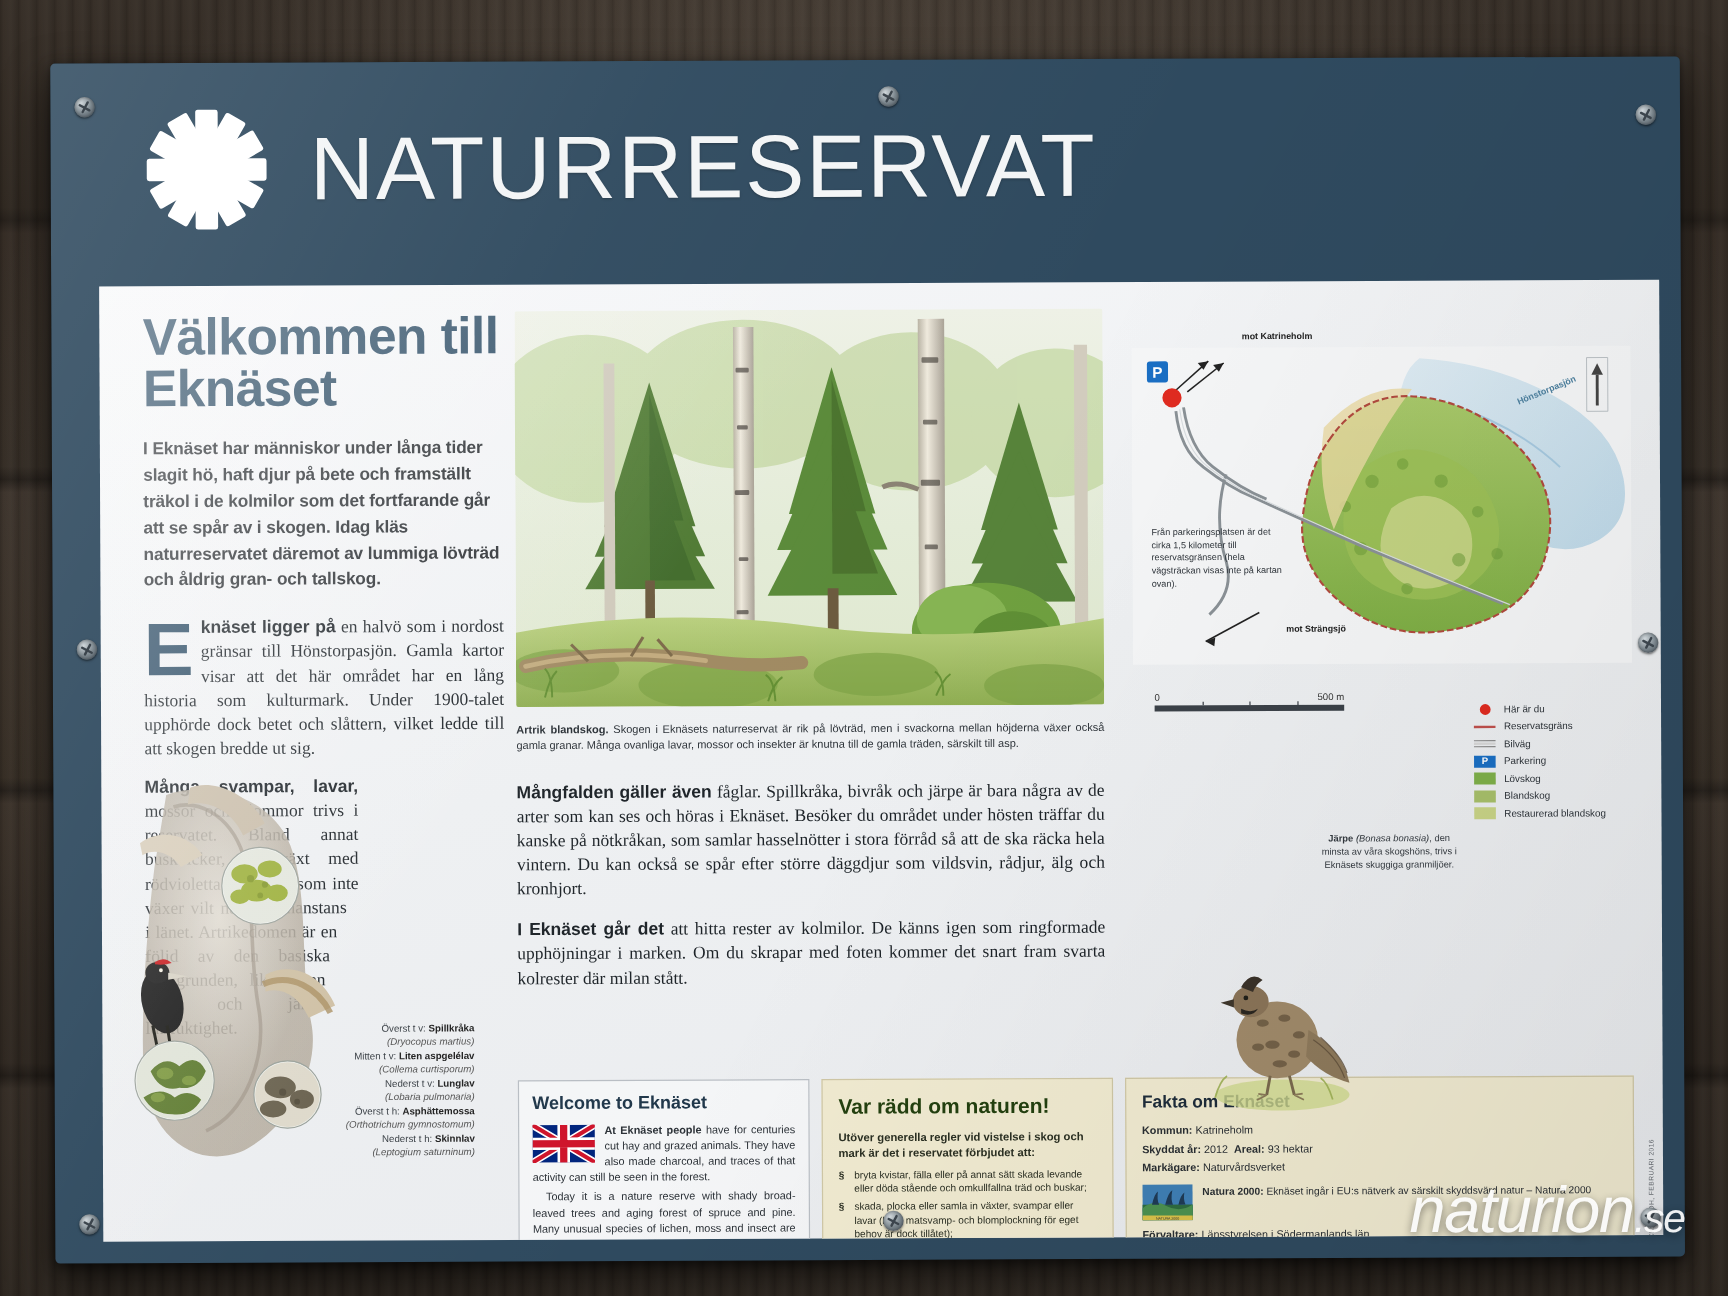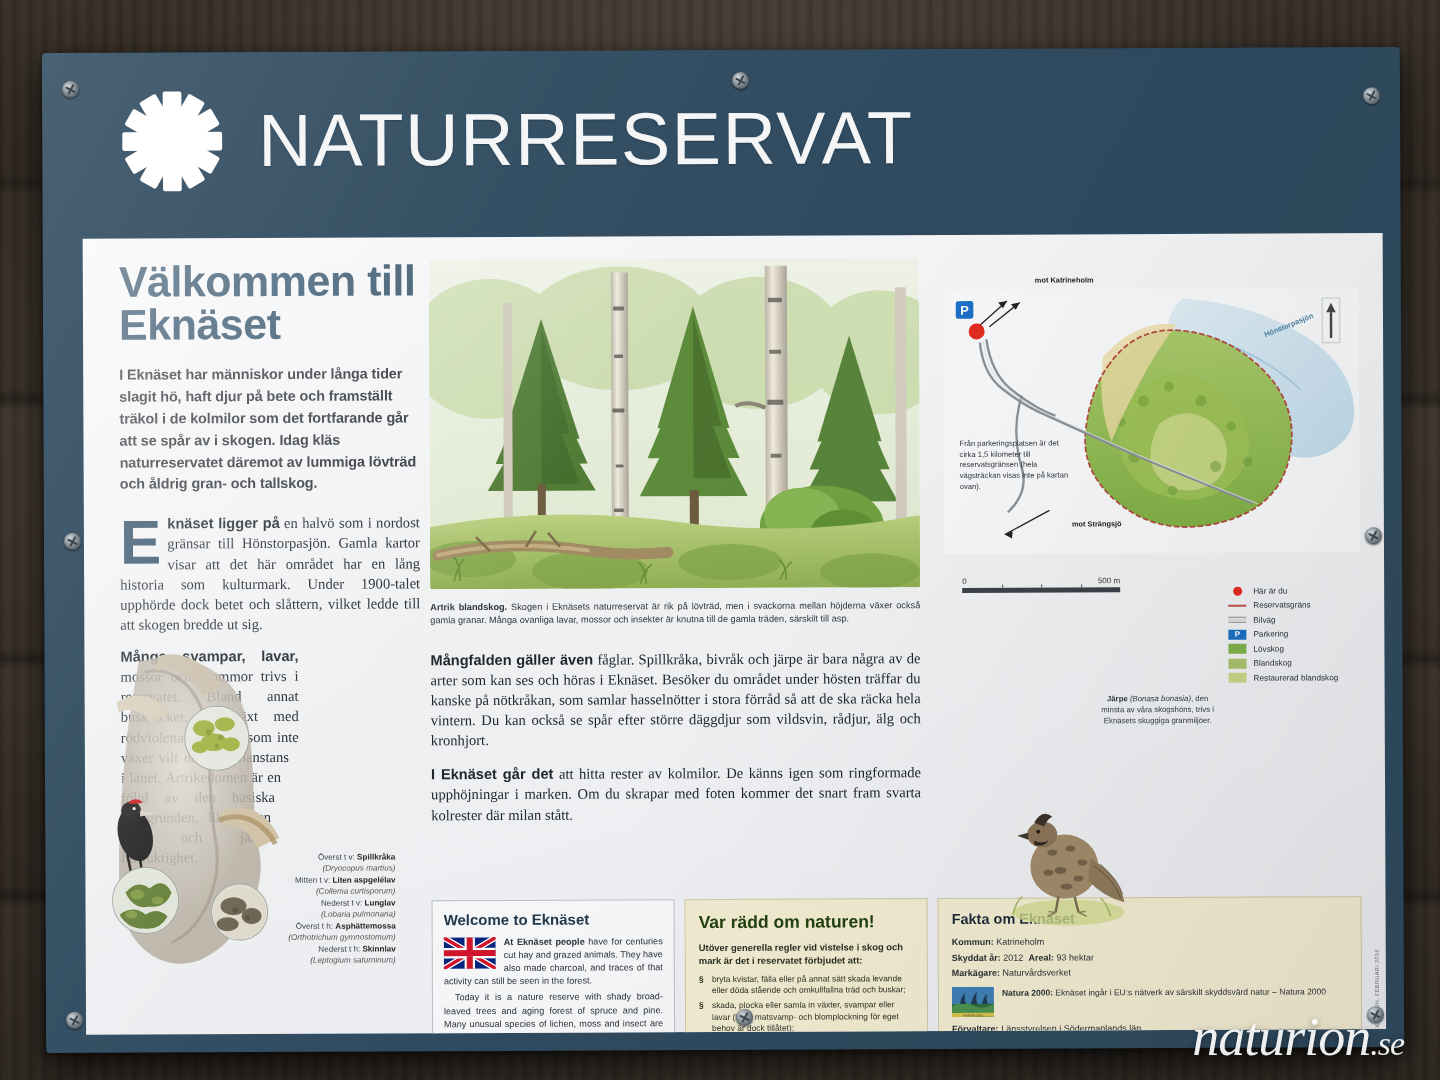--- a/index.html
+++ b/index.html
@@ -192,22 +192,22 @@
   
   #credit-strip {
     position: absolute; right: 6px; bottom: 80px;
     font-size: 5.6px; color: #6b7076; letter-spacing: 0.35px;
     transform: rotate(-90deg); transform-origin: right bottom;
     white-space: nowrap;
   }
 
   
   #watermark {
-    position: absolute; right: 36px; bottom: 12px; z-index: 40;
-    color: rgba(255,255,255,0.92); font-family: Liberation Serif, serif;
+    position: absolute; right: 36px; bottom: 40px; z-index: 40;
+    color: rgba(255,255,255,0.92); font-family: Liberation Sans, sans-serif;
     font-style: italic; font-size: 54px; letter-spacing: -1px;
     text-shadow: 0 2px 7px rgba(0,0,0,0.45);
     pointer-events: none;
   }
   #watermark .tld { font-size: 34px; }
 </style>
 </head>
 <body>
 
 <div id="wood-wall"></div>

